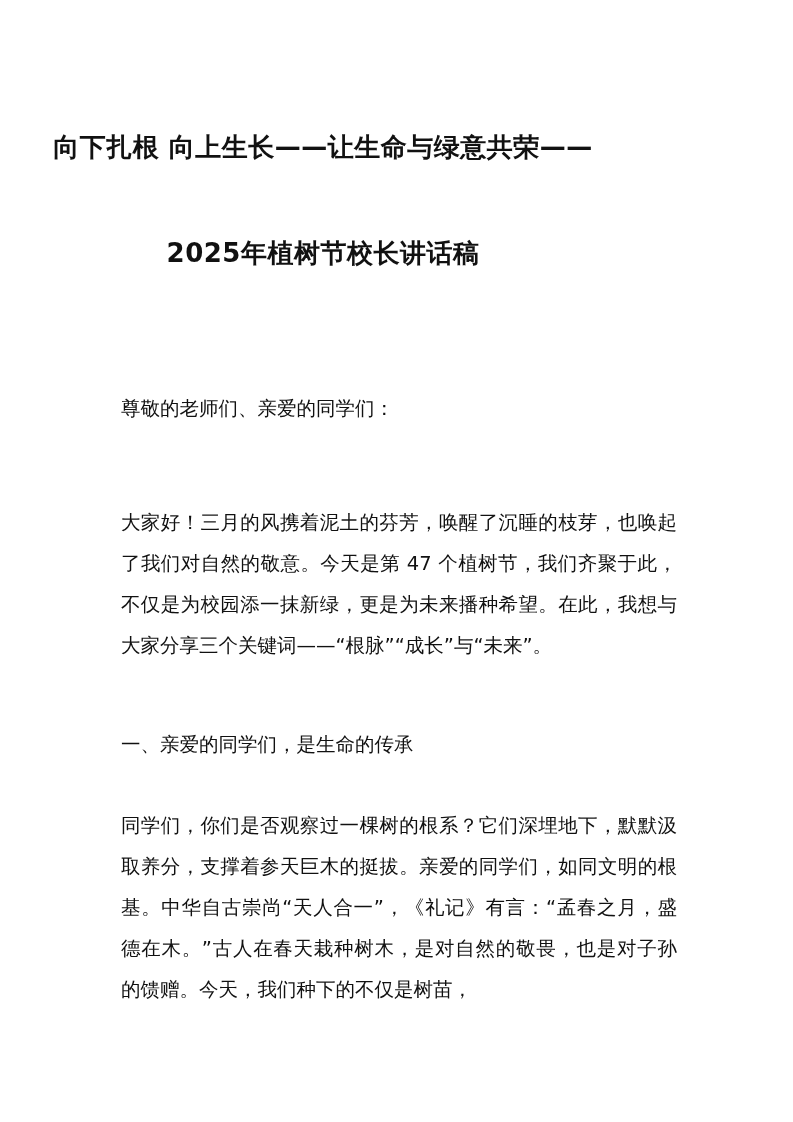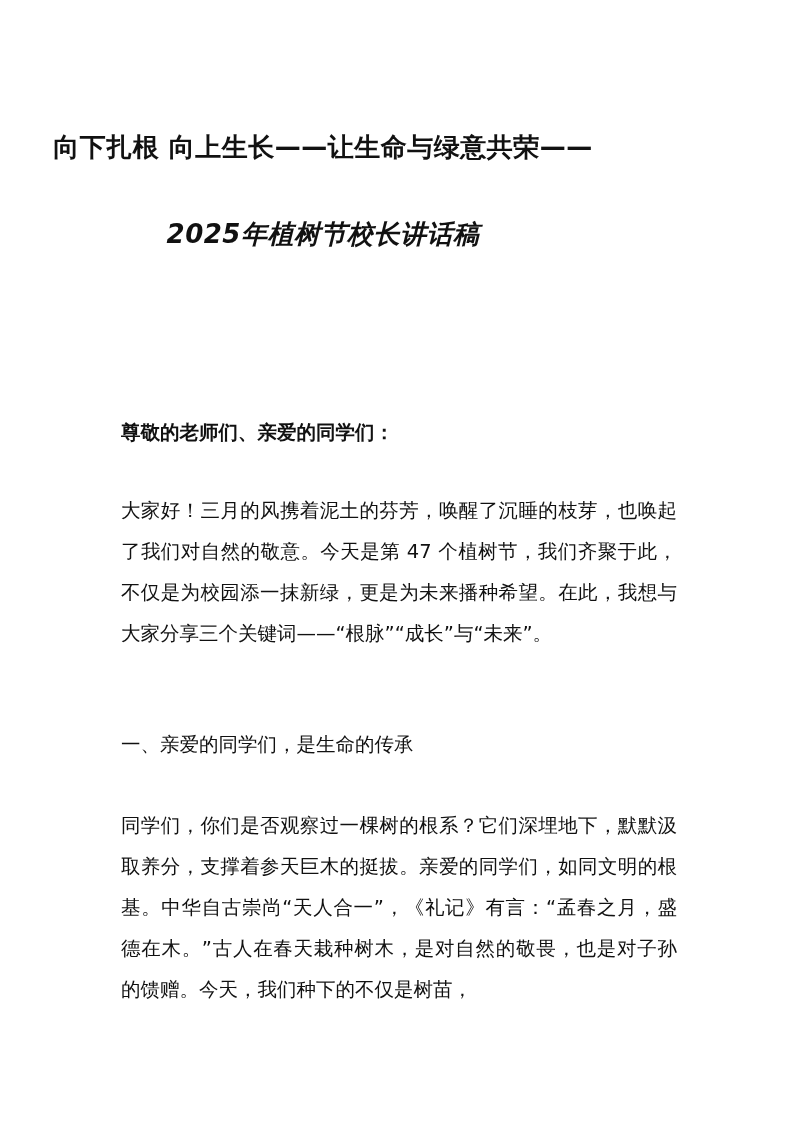--- a/index.html
+++ b/index.html
@@ -6,28 +6,28 @@
   body {
     width: 793px; height: 1122px; position: relative; overflow: hidden;
     font-family: "DejaVu Sans", "Liberation Sans", sans-serif;
     color: #111111;
   }
   .title {
     position: absolute; left: 0; width: 646px; text-align: center;
     font-weight: bold; font-size: 26px; letter-spacing: 0.5px; margin: 0;
   }
   #title-line-1 { top: 130px; }
-  #title-line-2 { top: 217px; font-style: italic; }
+  #title-line-2 { top: 236px; }
   .para {
     position: absolute; left: 121px; width: 556px;
     font-size: 19.5px; line-height: 41px; margin: 0;
     text-align: justify; text-justify: inter-character;
   }
-  #salutation { top: 412px; font-weight: bold; }
-  #p1 { top: 490px; }
+  #salutation { top: 388px; }
+  #p1 { top: 502px; }
   #h1 { top: 724px; }
   #p2 { top: 805px; }
 </style>
 </head>
 <body>
 
 <h1 class="title" id="title-line-1">向下扎根 向上生长——让生命与绿意共荣——</h1>
 <h1 class="title" id="title-line-2">2025年植树节校长讲话稿</h1>
 
 <p class="para" id="salutation">尊敬的老师们、亲爱的同学们：</p>

